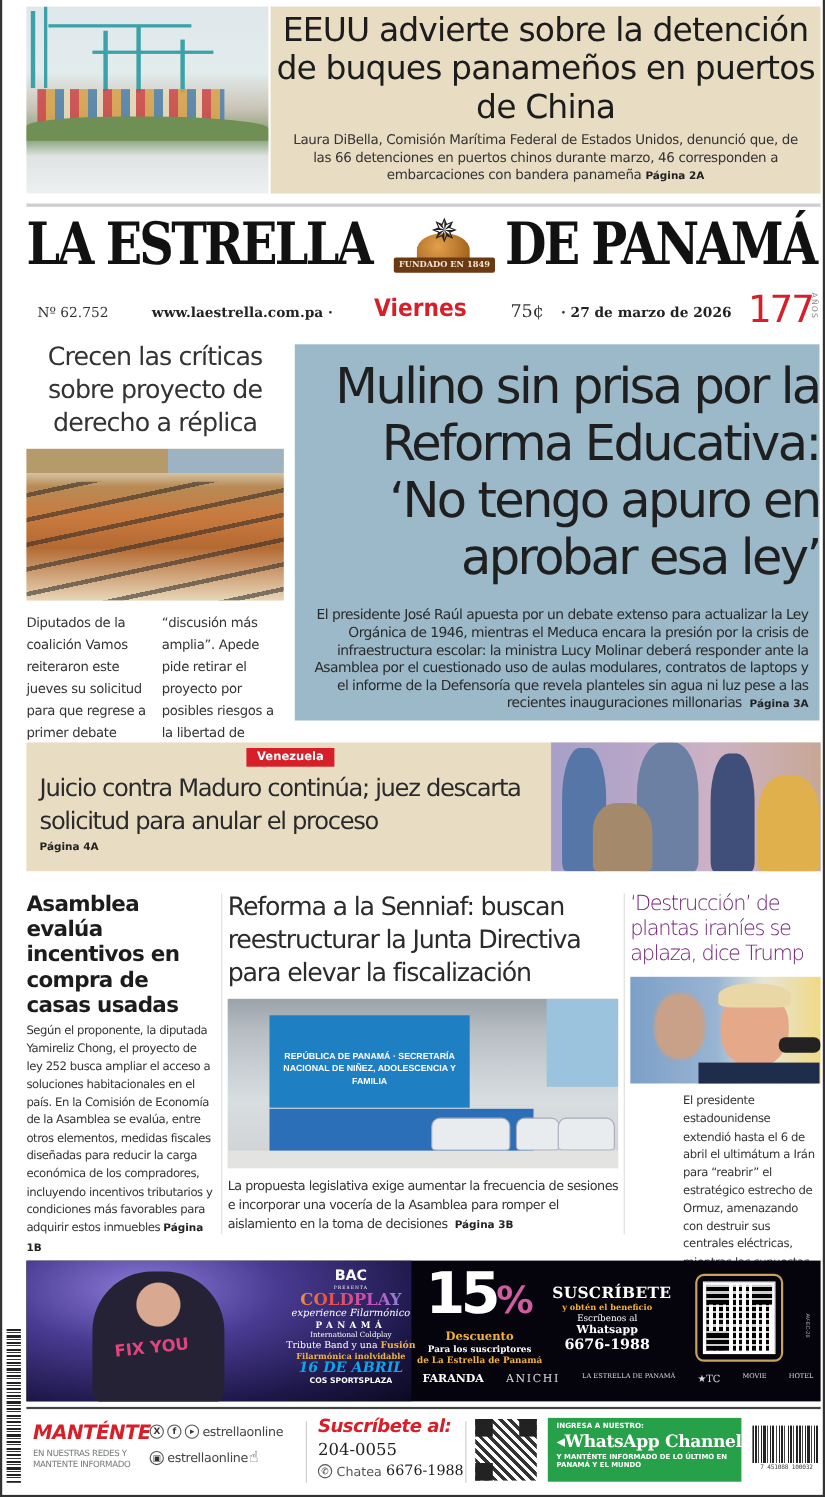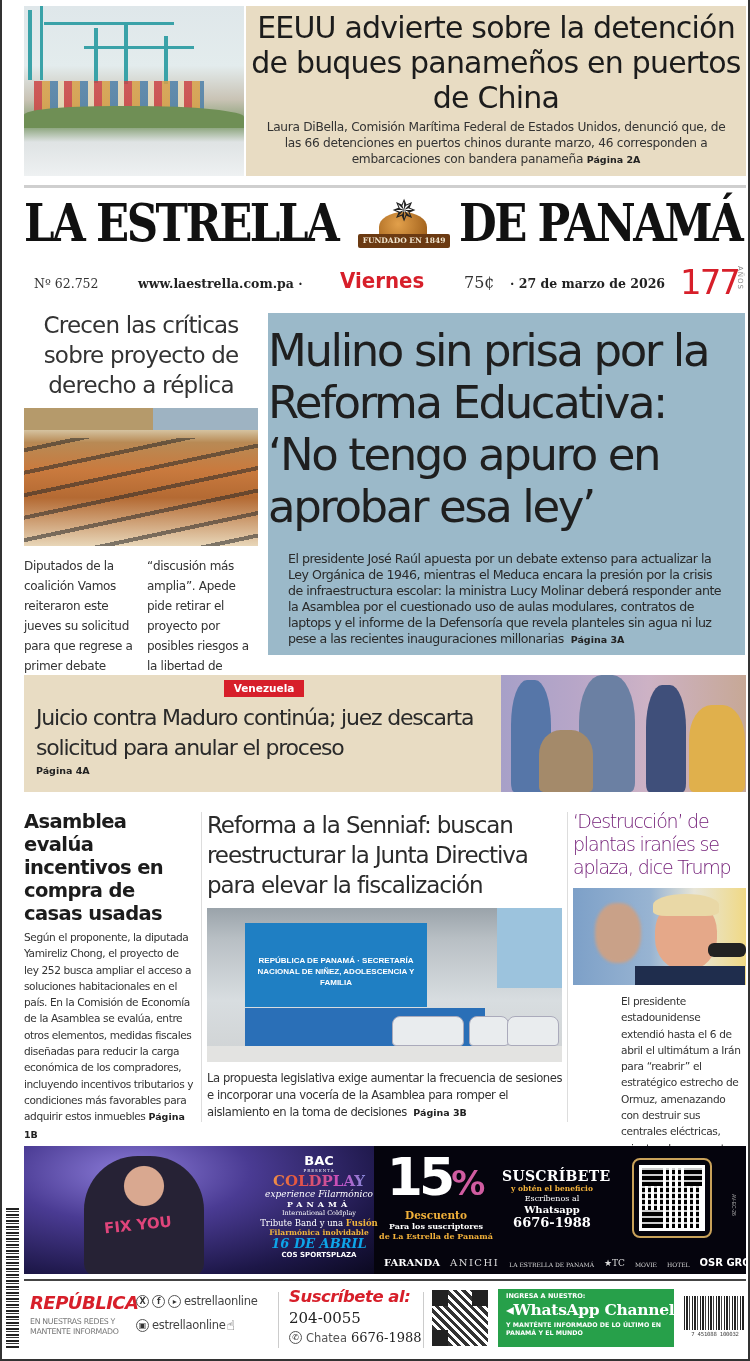--- a/index.html
+++ b/index.html
@@ -47,23 +47,23 @@
   .sl-title { font-family: "DejaVu Sans", sans-serif; font-size: 23px; line-height: 30px; color: #333; text-align: center; letter-spacing: -0.8px; }
   .sl-img { position: absolute; left: 0; top: 98px; width: 234px; height: 138px; overflow: hidden;
     background: linear-gradient(180deg, #c9b48d 0%, #d8c9a8 15%, #b88a55 25%, #c97a3e 45%, #b46a33 65%, #e8d6b8 100%); }
   .sl-img .rows { position: absolute; left: 0; top: 30px; width: 234px; height: 108px;
     background: repeating-linear-gradient(168deg, transparent 0 10px, rgba(40,40,40,.55) 10px 14px, transparent 14px 22px); }
   .sl-img .ceiling { position: absolute; left: 0; top: 0; width: 234px; height: 22px; background: linear-gradient(90deg, #b59a6b 0 55%, #9eb3c2 55% 100%); }
   .sl-cols { position: absolute; left: 0; top: 246px; width: 234px; display: flex; gap: 12px; font-family: "DejaVu Sans", sans-serif; font-size: 12px; line-height: 20px; color: #333; letter-spacing: -0.3px; }
   .sl-cols > div { width: 111px; }
 
   
-  .lead { position: absolute; left: 266px; top: 313px; width: 477px; height: 342px; background: #9bb9c9; text-align: left; }
+  .lead { position: absolute; left: 266px; top: 313px; width: 477px; height: 342px; background: #9bb9c9; text-align: right; }
   .lead-title { font-family: "DejaVu Sans", sans-serif; font-size: 45px; line-height: 52px; color: #1f1f1f; letter-spacing: -2.4px; padding-top: 12px; }
-  .lead-text { font-family: "DejaVu Sans", sans-serif; font-size: 12.6px; line-height: 16px; color: #2a2a2a; padding: 18px 20px 0; letter-spacing: -0.5px; }
+  .lead-text { font-family: "DejaVu Sans", sans-serif; font-size: 12.6px; line-height: 16px; color: #2a2a2a; padding: 18px 10px 0; letter-spacing: -0.5px; }
 
   
   .vz { position: absolute; left: 22px; top: 675px; width: 722px; height: 117px; background: #e8dcc3; }
   .vz-tag { position: absolute; left: 200px; top: 5px; width: 80px; height: 17px; background: #d71f2a; color: #fff; font-size: 10.5px; font-weight: bold; text-align: center; line-height: 17px; font-family: "DejaVu Sans", sans-serif; }
   .vz-title { position: absolute; left: 12px; top: 28px; width: 470px; font-family: "DejaVu Sans", sans-serif; font-size: 22px; line-height: 30px; color: #2a2a2a; letter-spacing: -1.2px; }
   .vz-ref { position: absolute; left: 12px; top: 90px; }
   .vz-img { position: absolute; left: 477px; top: 0; width: 245px; height: 117px; overflow: hidden;
     background: linear-gradient(90deg, #a7a0c8 0%, #b7a6c8 30%, #cdb2c5 60%, #c7a896 100%); }
   .vz-img .fig { position: absolute; border-radius: 40% 40% 8% 8%; }
 
@@ -127,21 +127,21 @@
   .ad-sus .n { font-size: 13px; font-weight: bold; line-height: 16px; }
   .ad-qr { position: absolute; left: 608px; top: 12px; width: 80px; height: 80px; border: 2px solid #c9a25a; border-radius: 8px; padding: 6px; background: #05040d; }
   .qr { width: 100%; height: 100%; background:
       linear-gradient(#000,#000) 0 0/30% 30% no-repeat,
       linear-gradient(#000,#000) 100% 0/30% 30% no-repeat,
       linear-gradient(#000,#000) 0 100%/30% 30% no-repeat,
       repeating-linear-gradient(90deg, #000 0 3px, #fff 3px 6px),
       #fff; border: 2px solid #fff; outline: 1px solid #fff; }
   .qr-inner { width: 100%; height: 100%; background:
       repeating-linear-gradient(0deg, transparent 0 4px, rgba(255,255,255,.8) 4px 6px); }
-  .ad-logos { position: absolute; left: 360px; top: 102px; width: 340px; height: 20px; display: flex; align-items: flex-end; gap: 10px; color: #ddd; font-size: 9px; white-space: nowrap; font-family: "DejaVu Serif", serif; }
+  .ad-logos { position: absolute; left: 360px; top: 102px; width: 340px; height: 20px; display: flex; align-items: flex-start; gap: 20px; color: #ddd; font-size: 9px; white-space: nowrap; font-family: "DejaVu Serif", serif; }
   .ad-logos .faranda { font-weight: bold; font-size: 10px; color: #fff; }
   .ad-logos .anichi { letter-spacing: 1.5px; font-size: 10px; }
   .ad-logos .osr { font-family: "DejaVu Sans", sans-serif; font-weight: bold; font-size: 10px; color: #fff; }
   .ad-side { position: absolute; left: 707px; top: 48px; font-size: 5px; color: #aaa; writing-mode: vertical-rl; }
 
   
   .foot-rule { position: absolute; left: 22px; top: 1279px; width: 722px; height: 2px; background: #444; }
   .barcode-left { position: absolute; left: 4px; top: 1208px; width: 13px; height: 140px; background: repeating-linear-gradient(180deg, #222 0 2px, #fff 2px 3px, #333 3px 4px, #fff 4px 6px); }
   .footer { position: absolute; left: 22px; top: 1284px; width: 722px; height: 72px; }
   .sig { position: absolute; left: 6px; top: 8px; font-family: "DejaVu Sans", sans-serif; font-style: italic; font-weight: bold; font-size: 18px; color: #d71f2a; letter-spacing: -0.5px; }
@@ -330,21 +330,21 @@
       <span style="font-size:6px">HOTEL</span>
       <span class="osr">OSR GROUP</span>
     </div>
     <div class="ad-side">AV-EC-26</div>
   </div>
 
   <div class="barcode-left"></div>
   <div class="foot-rule"></div>
 
   <div class="footer">
-    <div class="sig">REPÚBLICA</div>
+    <div class="sig">MANTÉNTE</div>
     <div class="sig-sub" style="width:100px">EN NUESTRAS REDES Y MANTENTE INFORMADO</div>
     <div class="social">
       <span class="sicon">X</span>
       <span class="sicon">f</span>
       <span class="sicon">▸</span>
       <span>estrellaonline</span>
     </div>
     <div class="social row2">
       <span class="sicon">▣</span>
       <span>estrellaonline</span>

